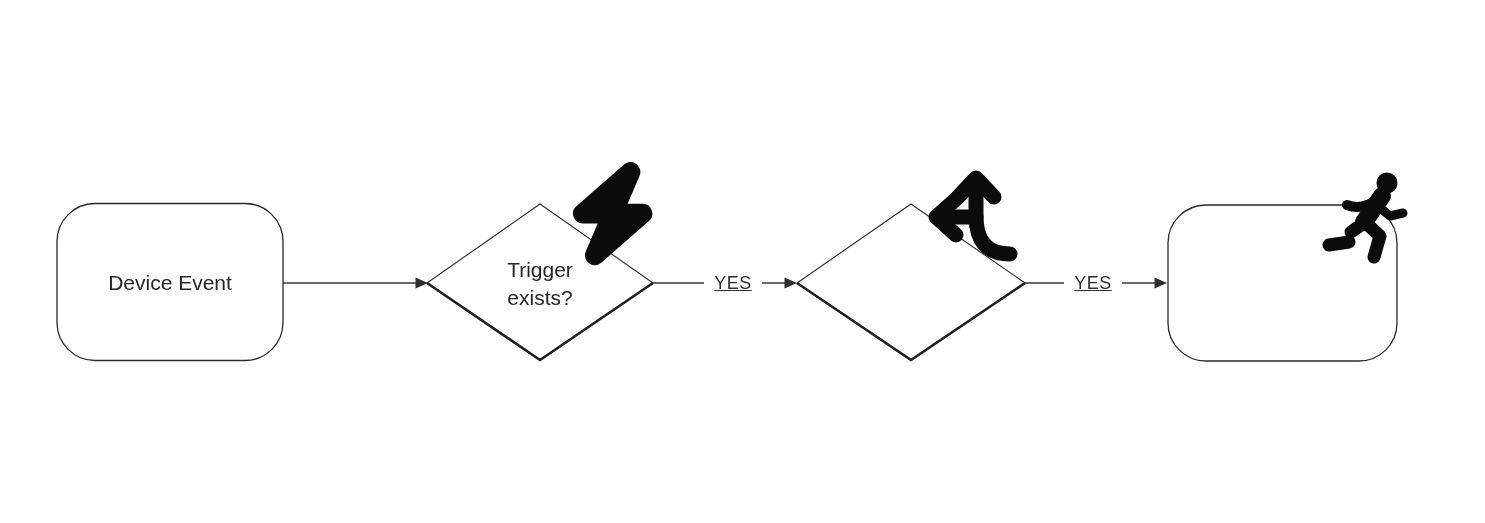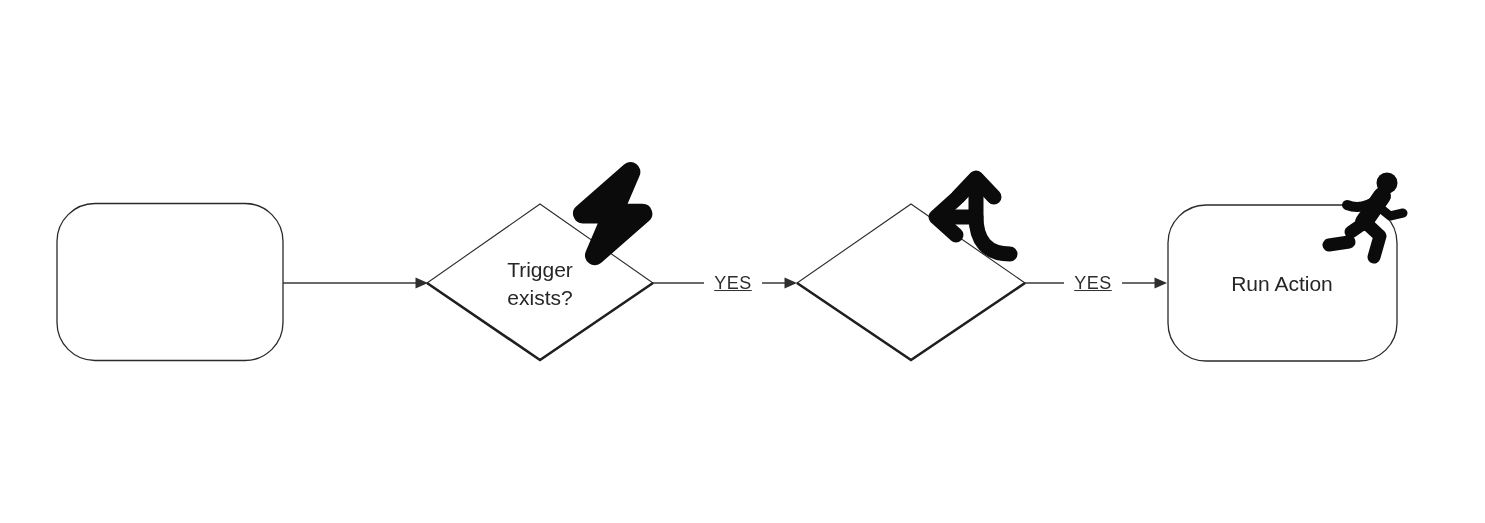--- a/index.html
+++ b/index.html
@@ -98,23 +98,23 @@
       <circle cx="67" cy="23" r="10.5" fill="#0b0b0b"></circle>
       <path class="icon-stroke" stroke-width="18" d="M62 36 L 44 62"></path>
       <path class="icon-stroke" stroke-width="10" d="M58 39 Q 42 51 27 45"></path>
       <path class="icon-stroke" stroke-width="9" d="M54 43 L 70 56 L 83 53"></path>
       <path class="icon-stroke" stroke-width="13" d="M46 63 L 60 76 L 54 97"></path>
       <path class="icon-stroke" stroke-width="13" d="M44 63 L 31 72"></path>
       <path class="icon-stroke" stroke-width="13" d="M9 85 L 29 82"></path>
     </g>
   </svg>
 
+  <div class="label" style="left:170px; top:283px; width:180px;">Device Event</div>
 
   <div class="label" style="left:540px; top:284px; width:110px;">Trigger exists?</div>
 
 
-  <div class="label" style="left:1282px; top:284px; width:180px;">Run Action</div>
 
   <div class="label edge-label" style="left:733px; top:284px;">YES</div>
 
   <div class="label edge-label" style="left:1093px; top:284px;">YES</div>
 
 </div>
 
 </body></html>

